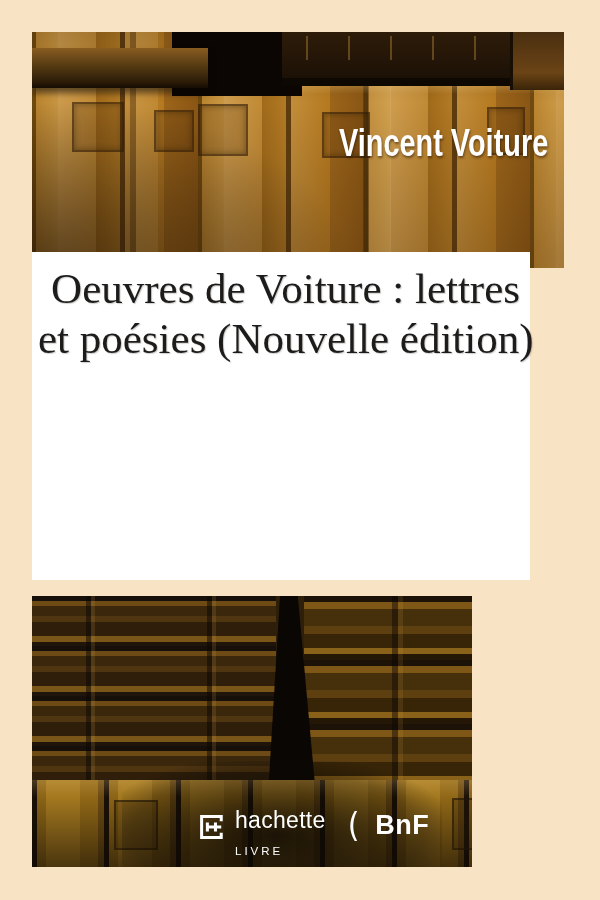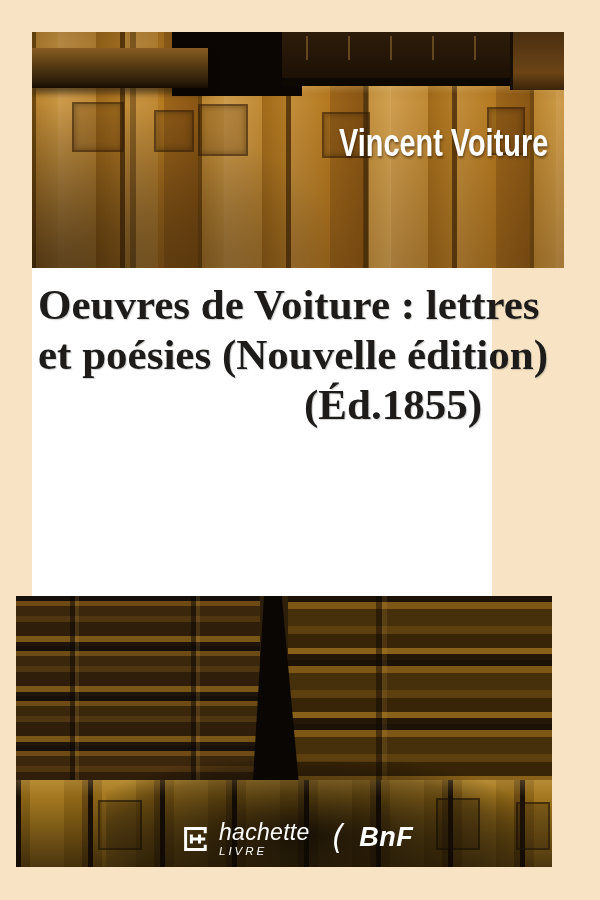--- a/index.html
+++ b/index.html
@@ -85,41 +85,39 @@
     letter-spacing:0px;
     white-space:nowrap;
     transform:scaleX(.76);
     transform-origin:100% 50%;
     text-shadow:1px 2px 3px rgba(40,20,5,.55);
     z-index:6;
   }
 
   
   .title-band{
-    left:32px; top:268px; width:460px; height:328px;
+    left:32px; top:252px; width:498px; height:328px;
     background:#ffffff;
-    font-weight:bold;
   }
   .book-title{
     position:absolute; top:12px; right:10px; left:6px;
     text-align:right;
     font-family:"Liberation Serif", serif;
     font-size:43px;
     line-height:50px;
     color:#1d1c1a;
     text-shadow:1px 1px 1px rgba(90,90,90,.30);
   }
   .title-line{display:block;white-space:nowrap;}
 
   
   .bottom-photo{
-    left:16px; top:596px; width:536px; height:271px;
+    left:32px; top:596px; width:440px; height:271px;
     background:#2e1f0a;
     overflow:hidden;
-    font-style:italic;
   }
   .bp-left-rows{
     left:0;top:0;width:244px;height:190px;
     background:
       repeating-linear-gradient(90deg,
         rgba(0,0,0,0) 0 54px, rgba(10,5,2,.5) 54px 59px,
         rgba(220,170,80,.14) 59px 63px, rgba(0,0,0,0) 63px 121px),
       repeating-linear-gradient(180deg,
         #17100a 0 5px, #6e4b14 5px 10px, #3a270c 10px 20px,
         #503511 20px 26px, #2e1e0a 26px 40px, #7a5518 40px 46px,
@@ -163,21 +161,21 @@
   
   .logo-row{
     left:165px;bottom:10px;
     display:flex;align-items:flex-start;gap:22px;
     z-index:8;color:#fff;
   }
   .hachette-logo{display:flex;align-items:flex-start;}
   .hachette-icon{width:30px;height:30px;margin-top:3px;}
   .hachette-text{margin-left:8px;line-height:1;}
   .hachette-name{display:block;font-size:23px;font-weight:normal;letter-spacing:.3px;}
-  .hachette-sub{display:block;font-size:11.5px;letter-spacing:3px;margin-top:2px;}
+  .hachette-sub{display:block;font-size:11.5px;letter-spacing:3px;margin-top:14px;}
   .bnf-logo{display:flex;align-items:center;margin-top:2px;}
   .bnf-brace{
     font-family:"DejaVu Sans", sans-serif;
     font-size:30px;font-weight:normal;
     transform:scaleY(1.1);
     margin-right:4px;line-height:1;
   }
   .bnf-name{font-size:27px;font-weight:bold;letter-spacing:.5px;line-height:1;margin-left:12px;}
 </style>
 </head>
@@ -198,21 +196,20 @@
     <div class="abs tp-label tp-l3"></div>
     <div class="abs tp-label tp-l4"></div>
     <div class="abs tp-label tp-l5"></div>
     <div class="abs author">Vincent Voiture</div>
   </div>
 
   <div class="abs title-band">
     <div class="book-title">
       <span class="title-line">Oeuvres de Voiture : lettres</span>
       <span class="title-line">et poésies (Nouvelle édition)</span>
-      <span class="title-line">(Éd.1855)</span>
     </div>
   </div>
 
   <div class="abs bottom-photo">
     <div class="abs bp-left-rows"></div>
     <div class="abs bp-right-rows"></div>
     <div class="abs bp-gap"></div>
     <div class="abs bp-vertical"></div>
     <div class="abs bp-label bp-b1"></div>
     <div class="abs bp-label bp-b2"></div>

